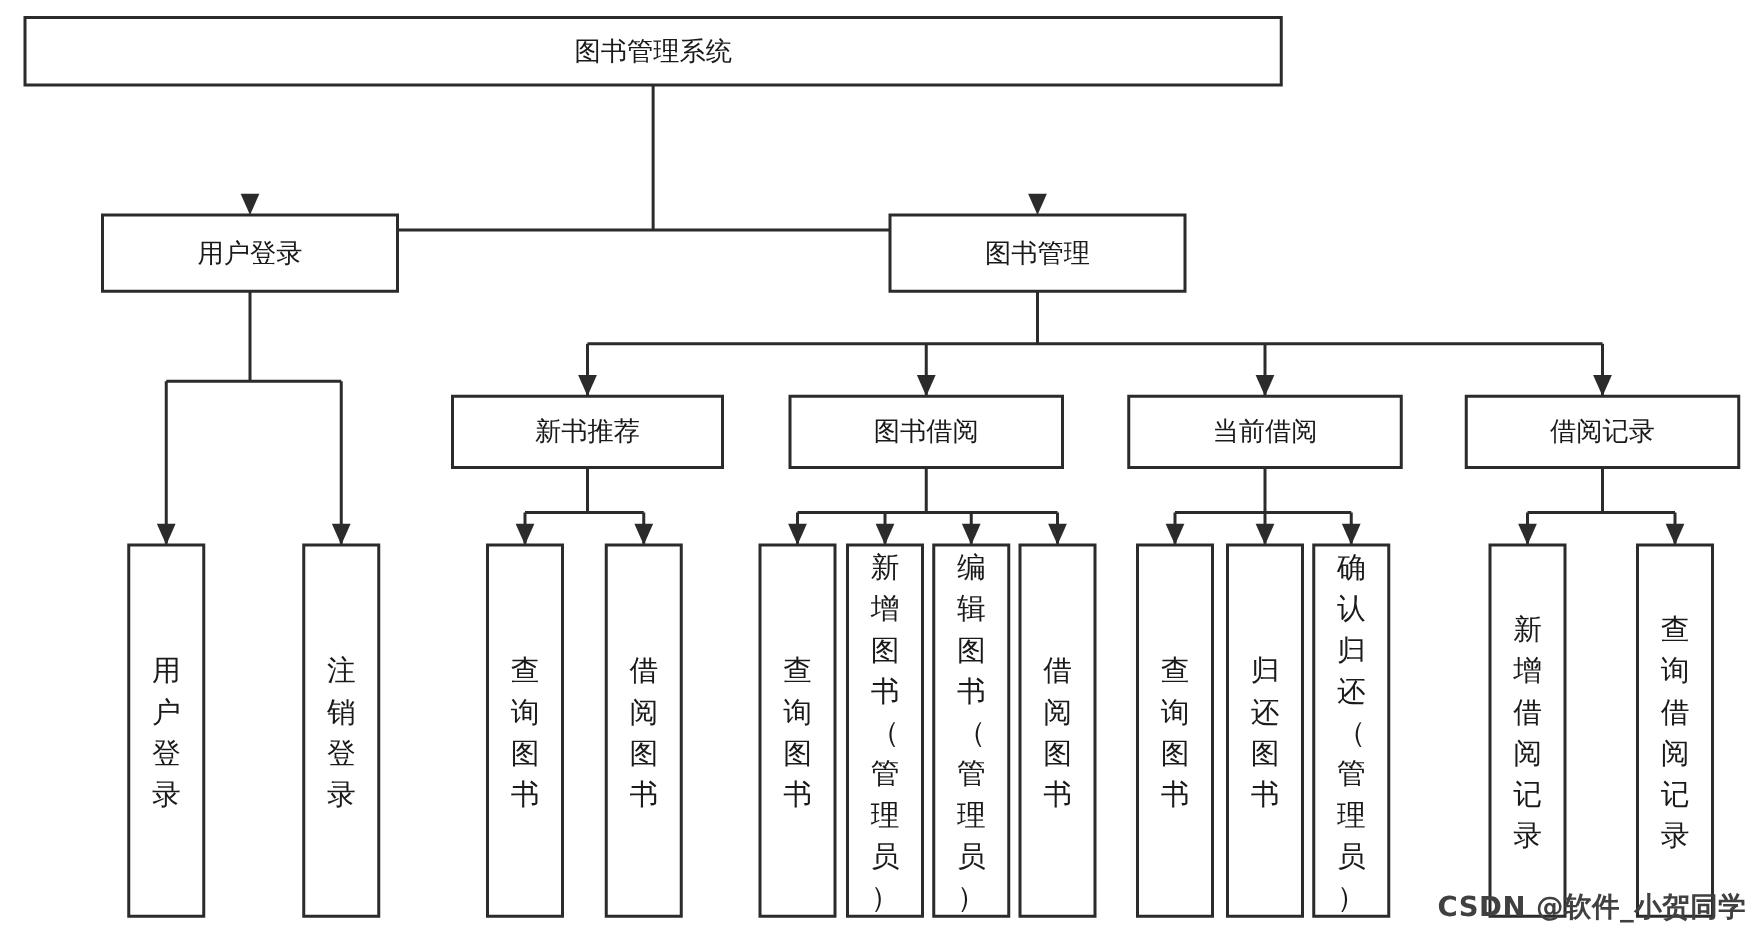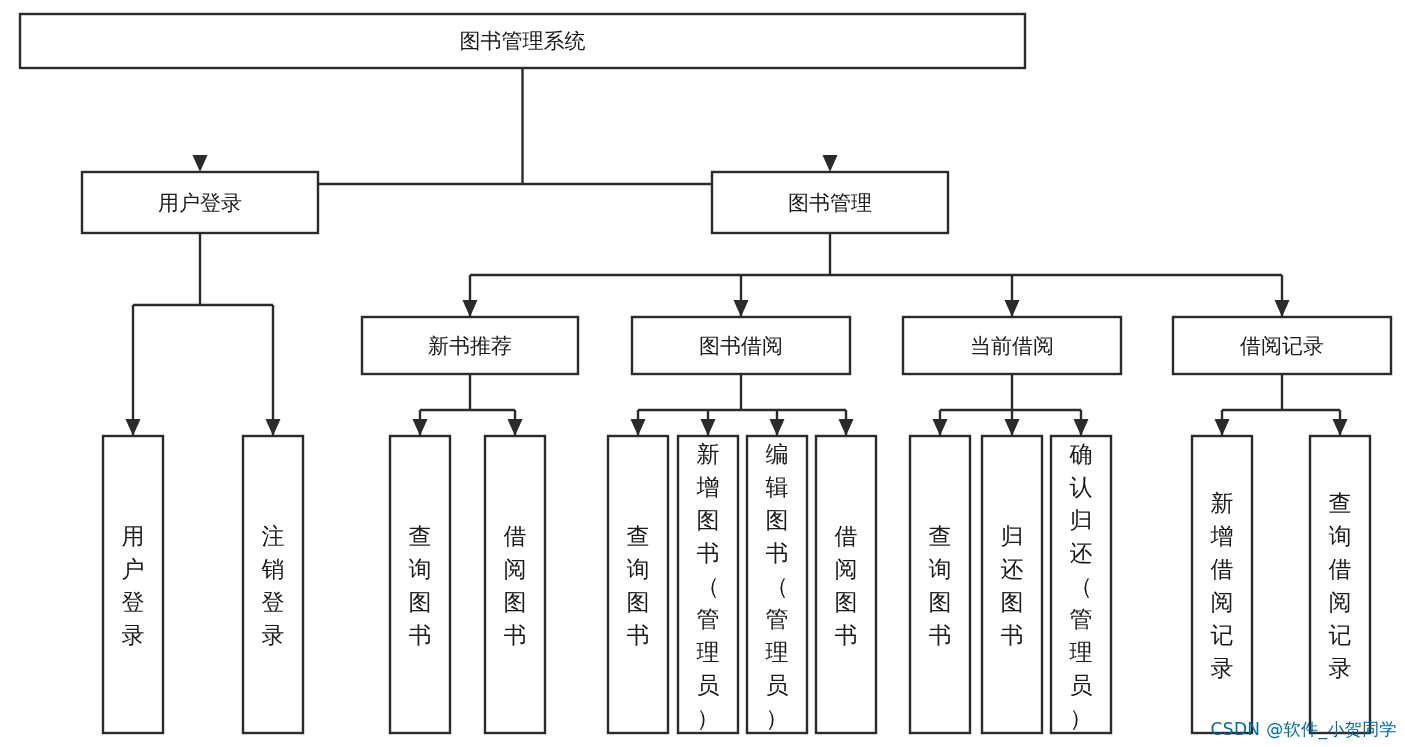--- a/index.html
+++ b/index.html
@@ -51,25 +51,26 @@
     font-family: "DejaVu Sans", "Liberation Sans", sans-serif;
     font-size: 23px;
     fill: #1a1a1a;
     text-anchor: middle;
   }
   .watermark {
     position: absolute;
     right: 8px;
     bottom: 6px;
     font-family: "DejaVu Sans", "Liberation Sans", sans-serif;
-    font-size: 17px;
-    color: #0369a1;
+    font-size: 22px;
+    color: #404040;
     white-space: nowrap;
     letter-spacing: 0.4px;
     pointer-events: none;
+    font-weight: bold;
   }
 </style>
 </head>
 <body>
 
 <div id="diagram-root">
   <svg class="diagram-svg" id="diagram-svg" viewBox="0 0 1405 747">
       <g>
         <line x1="522.5" y1="68" x2="522.5" y2="184" class="connector"></line>
         <line x1="200" y1="184" x2="830" y2="184" class="connector"></line>

